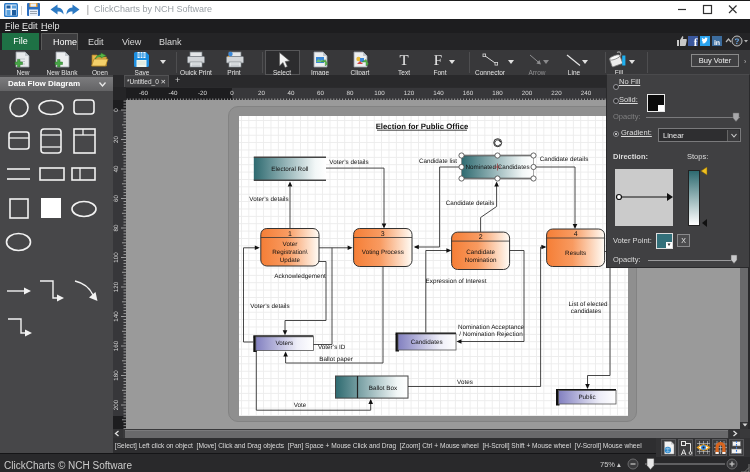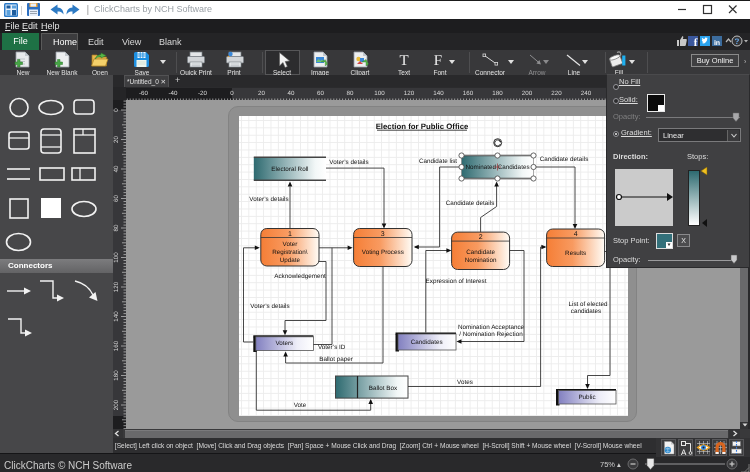--- a/index.html
+++ b/index.html
@@ -143,21 +143,21 @@
     <div class="tlabel" style="left:490px;">Connector</div>
     <div class="tlabel" style="left:537px;color:#909092;">Arrow</div>
     <div class="tlabel" style="left:574px;">Line</div>
     <div class="tlabel" style="left:619px;">Fill</div>
     <div class="dd" style="left:160px;"></div>
     <div class="dd" style="left:449px;"></div>
     <div class="dd" style="left:508px;"></div>
     <div class="dd" style="left:543px;border-top-color:#8a8a8c;"></div>
     <div class="dd" style="left:582px;"></div>
     <div class="dd" style="left:629px;"></div>
-    <div id="buyonline">Buy Online</div>
+    <div id="buyonline">Buy Voter</div>
     <div class="abs" style="left:744px;top:8px;font-size:7px;color:#bbb;">›</div>
     <svg class="abs" style="left:0;top:1px" width="750" height="17" viewBox="0 0 750 17">
 
       <g transform="translate(15,0)">
         <path d="M1 1 h9 l4 4 v11 h-13 z" fill="#e8eaec" stroke="#9aa0a6" stroke-width="0.8"></path>
         <path d="M10 1 l4 4 h-4 z" fill="#c2c8ce"></path>
         <path d="M2 13 h8 M2 10.5 h8 M2 8 h8" stroke="#b6bcc2" stroke-width="0.8"></path>
         <path d="M2 10.5 h2.5 v-2.5 h2.5 v2.5 h2.5 v2.5 h-2.5 v2.5 h-2.5 v-2.5 h-2.5 z" fill="#46a546" stroke="#2d7a2d" stroke-width="0.5" transform="translate(-2,0.5)"></path>
       </g>
 
@@ -800,20 +800,23 @@
       <div id="hleft"><svg width="11" height="9" viewBox="0 0 11 9">
           <path d="M6.5 2 L3.5 4.5 L6.5 7" stroke="#e0e0e0" stroke-width="1.3" fill="none"></path>
         </svg></div>
       <div id="hthumb"></div>
       <div id="hright"><svg width="11" height="9" viewBox="0 0 11 9">
           <path d="M4.5 2 L7.5 4.5 L4.5 7" stroke="#e0e0e0" stroke-width="1.3" fill="none"></path>
         </svg></div>
     </div>
 
   <div class="abs" id="leftpanel">
+    <div class="phead" style="top:2px;">Data Flow Diagram<svg style="position:absolute;right:6px;top:4px" width="9" height="7" viewBox="0 0 9 7">
+          <path d="M1.5 1.5 L4.5 5 L7.5 1.5" stroke="#e8e8e8" stroke-width="1.3" fill="none"></path>
+        </svg></div>
     <svg class="abs" style="left:0;top:20px" width="113" height="240" viewBox="0 0 113 240" id="shapes">
         <circle cx="19" cy="12.5" r="9" fill="none" stroke="#f2f2f2" stroke-width="1.6"></circle>
         <ellipse cx="51" cy="12.5" rx="12" ry="7" fill="none" stroke="#f2f2f2" stroke-width="1.6"></ellipse>
         <rect x="74" y="5" width="20" height="14" rx="3" fill="none" stroke="#f2f2f2" stroke-width="1.6"></rect>
         <rect x="9" y="37" width="20" height="17" rx="2.5" fill="none" stroke="#f2f2f2" stroke-width="1.6"></rect>
         <line x1="9" y1="43" x2="29" y2="43" fill="none" stroke="#f2f2f2" stroke-width="1.3"></line>
         <rect x="41" y="34" width="20" height="24" rx="3" fill="none" stroke="#f2f2f2" stroke-width="1.6"></rect>
         <line x1="41" y1="40" x2="61" y2="40" fill="none" stroke="#f2f2f2" stroke-width="1.3"></line>
         <line x1="41" y1="52" x2="61" y2="52" fill="none" stroke="#f2f2f2" stroke-width="1.3"></line>
         <rect x="74" y="34" width="21" height="24" fill="none" stroke="#f2f2f2" stroke-width="1.6"></rect>
@@ -822,21 +825,20 @@
         <line x1="7" y1="74" x2="30" y2="74" fill="none" stroke="#f2f2f2" stroke-width="1.6"></line>
         <line x1="7" y1="84" x2="30" y2="84" fill="none" stroke="#f2f2f2" stroke-width="1.6"></line>
         <rect x="40" y="73" width="24" height="12" fill="none" stroke="#f2f2f2" stroke-width="1.6"></rect>
         <rect x="72" y="73" width="23" height="12" fill="none" stroke="#f2f2f2" stroke-width="1.6"></rect>
         <line x1="80" y1="73" x2="80" y2="85" fill="none" stroke="#f2f2f2" stroke-width="1.3"></line>
         <rect x="10" y="104" width="18" height="19" fill="none" stroke="#f2f2f2" stroke-width="1.6"></rect>
         <rect x="41" y="103" width="20" height="20" fill="#ffffff"></rect>
         <ellipse cx="84" cy="114" rx="12" ry="7.5" fill="none" stroke="#f2f2f2" stroke-width="1.6"></ellipse>
         <ellipse cx="18.5" cy="147" rx="12" ry="8.5" fill="none" stroke="#f2f2f2" stroke-width="1.6"></ellipse>
       </svg>
-    <div class="phead" style="top:184px;">Connectors</div>
     <svg class="abs" style="left:0;top:202px" width="113" height="90" viewBox="0 0 113 90" id="conns">
         <line x1="7" y1="14" x2="24" y2="14" stroke="#f2f2f2" stroke-width="1.4" fill="none"></line>
         <path d="M24 10.5 l7 3.5 l-7 3.5 z" fill="#f2f2f2"></path>
         <path d="M40 4 h13 v17 h5" stroke="#f2f2f2" stroke-width="1.4" fill="none"></path>
         <path d="M57 17.5 l7 3.5 l-7 3.5 z" fill="#f2f2f2"></path>
         <path d="M75 4 q13 3 18 14" stroke="#f2f2f2" stroke-width="1.4" fill="none"></path>
         <path d="M95.5 15 l2 9 l-8.5-3.5 z" fill="#f2f2f2"></path>
         <path d="M8 42 h13 v14 h5" stroke="#f2f2f2" stroke-width="1.4" fill="none"></path>
         <path d="M25 52.5 l7 3.5 l-7 3.5 z" fill="#f2f2f2"></path>
       </svg>
@@ -926,21 +928,21 @@
     <svg class="abs" style="left:8px;top:94px" width="58" height="57" viewBox="0 0 58 57">
       <line x1="3" y1="28" x2="52" y2="28" stroke="#111" stroke-width="1"></line>
       <path d="M52 24 l6 4 l-6 4 z" fill="#111"></path>
       <circle cx="4" cy="28" r="2.5" fill="#fff" stroke="#111" stroke-width="1.2"></circle>
     </svg>
     <div id="stopsbar"></div>
     <svg class="abs" style="left:93px;top:92px" width="8" height="62" viewBox="0 0 8 62">
       <path d="M7 0 L1 4 L7 8 Z" fill="#f0c020" stroke="#806000" stroke-width="0.5"></path>
       <path d="M7 52 L2 56 L7 60 Z" fill="#111"></path>
     </svg>
-    <span class="abs" style="left:6px;top:161px;">Stop Point:</span>
+    <span class="abs" style="left:6px;top:161px;">Voter Point:</span>
     <svg class="abs" style="left:49px;top:158px" width="17" height="16" viewBox="0 0 17 16">
       <rect x="0.5" y="0.5" width="16" height="15" fill="#33707a" stroke="#ddd" stroke-width="1"></rect>
       <rect x="10" y="9" width="6" height="6" fill="#fff"></rect>
         <path d="M11.5 10.5 h3 l-1.5 2.5 z" fill="#333"></path>
     </svg>
     <div class="abs" style="left:70px;top:159px;width:13px;height:13px;background:#4c4c4e;border:1px solid #8a8a8c;color:#e8e8e8;font-size:7px;text-align:center;line-height:12px;">X</div>
     <span class="abs" style="left:6px;top:180px;">Opacity:</span>
     <div class="slider" style="left:41px;top:185px;width:88px;"></div>
     <svg class="abs" style="left:122px;top:179px" width="10" height="10" viewBox="0 0 10 10">
         <path d="M2 1 h6 v5 l-3 3.5 l-3-3.5 z" fill="#c8c8ca" stroke="#555" stroke-width="0.5"></path>

